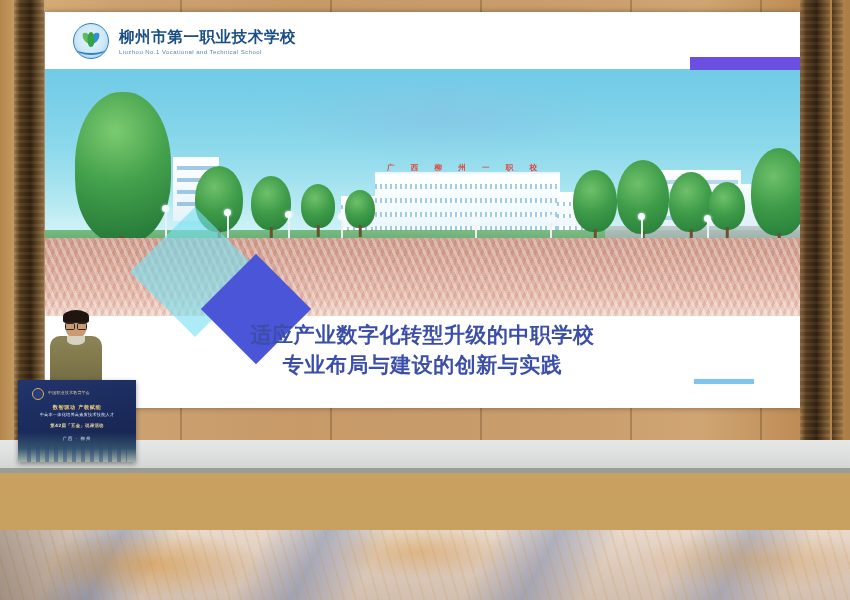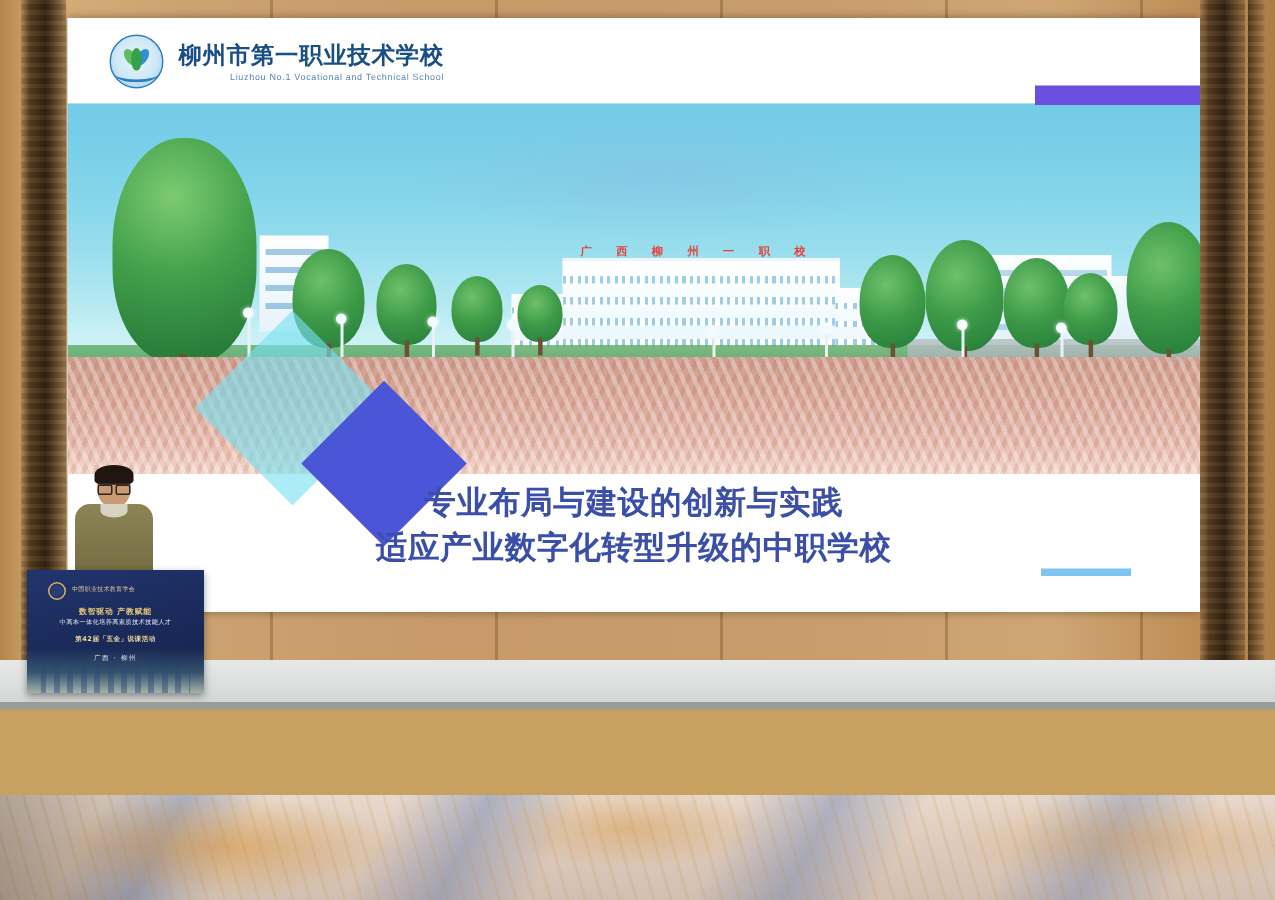--- a/index.html
+++ b/index.html
@@ -67,21 +67,21 @@
     position:absolute; left:50%; top:26%; width:7px; height:15px;
     transform:translateX(-50%); border-radius:50% 50% 45% 45%;
     background:#35a24a;
   }
   .school-logo .leaf.l2 { transform:translateX(-50%) rotate(-34deg); left:40%; background:#5bbf5f; height:12px; }
   .school-logo .leaf.l3 { transform:translateX(-50%) rotate(34deg);  left:60%; background:#2f8fd8; height:12px; }
   .school-logo .arc {
     position:absolute; left:8%; bottom:10%; width:84%; height:34%;
     border-bottom:2px solid #2f7fc0; border-radius:0 0 50% 50%;
   }
-  .school-names { display:flex; flex-direction:column; gap:1px;align-items:flex-end; }
+  .school-names { display:flex; flex-direction:column; gap:1px; }
   .school-cn {
     font-size:15.5px; font-weight:700; color:#1a4f86; letter-spacing:.6px;
     font-family:"DejaVu Sans","Liberation Sans",sans-serif;
   }
   .school-en { font-size:6px; color:#5a86b4; letter-spacing:.45px; }
 
   
   .photo {
     position:absolute; left:0; top:57px; width:100%; height:247px;
     overflow:hidden;
@@ -468,22 +468,22 @@
 
       <div class="plaza"></div>
     </div>
 
     <div class="diamond" id="diamond-cyan"></div>
     <div class="diamond" id="diamond-blue"></div>
     <div id="accent-purple"></div>
     <div id="accent-blue-line"></div>
 
     <div class="slide-title">
+      <div>适应产业数字化转型升级的中职学校</div>
       <div>专业布局与建设的创新与实践</div>
-      <div>适应产业数字化转型升级的中职学校</div>
     </div>
   </div>
 
   <div class="stage-floor"></div>
   <div class="stage-edge"></div>
 
   <div id="podium-group">
     <div class="speaker">
       <div class="spk-head"></div>
       <div class="spk-hair"></div>

